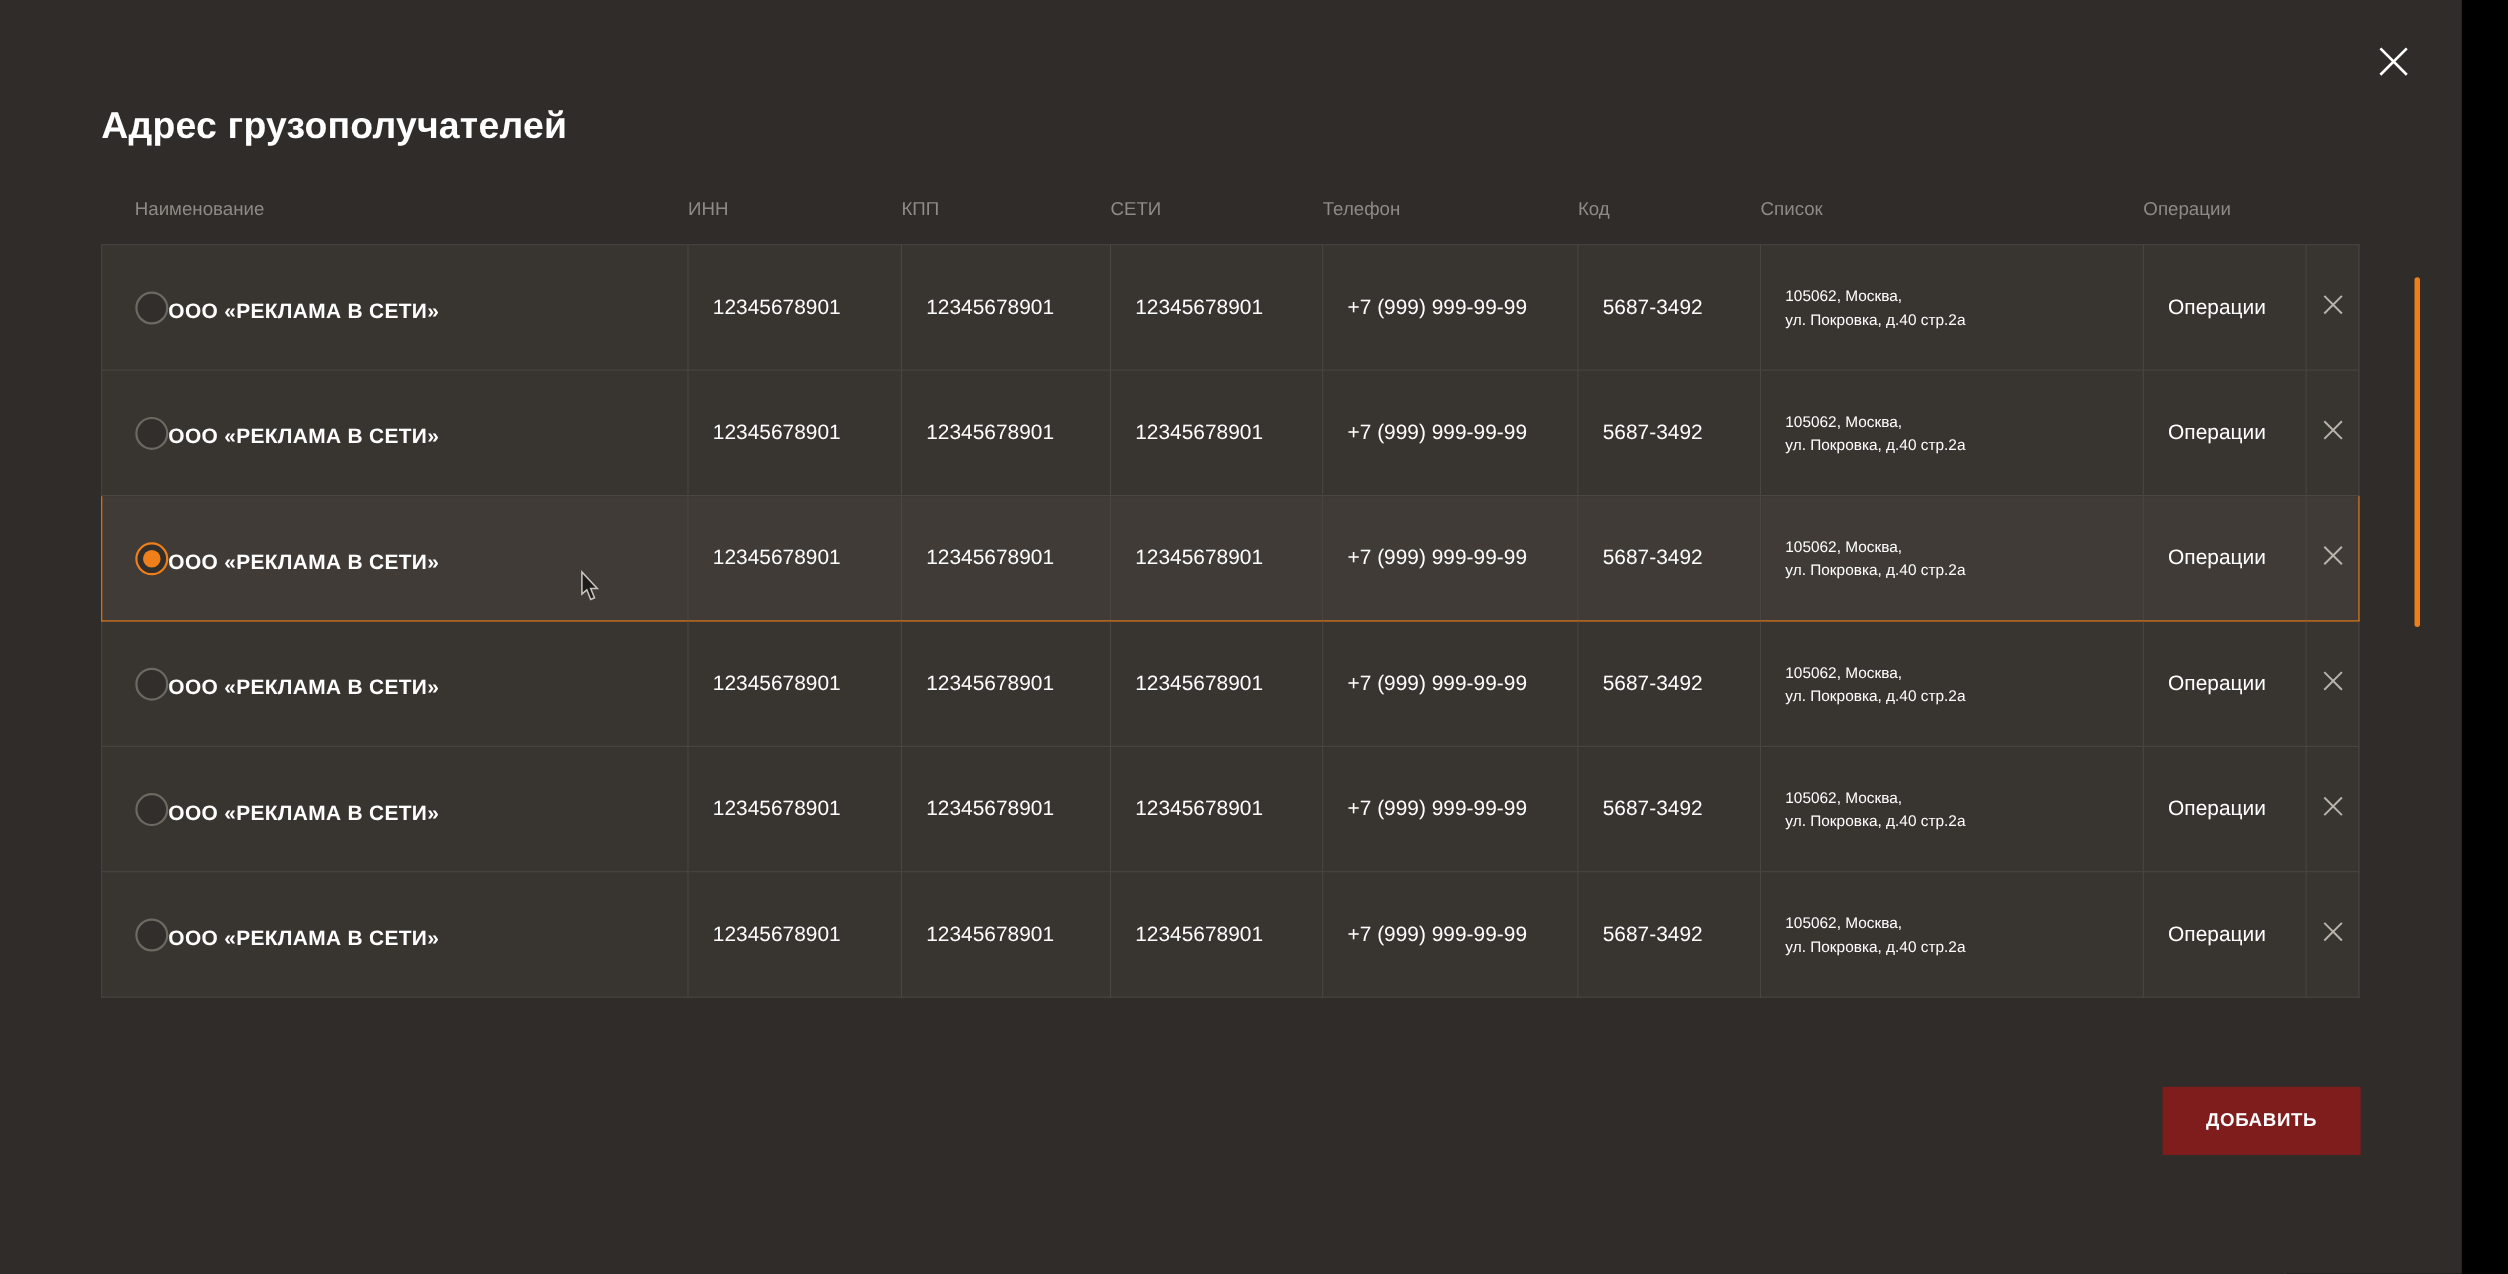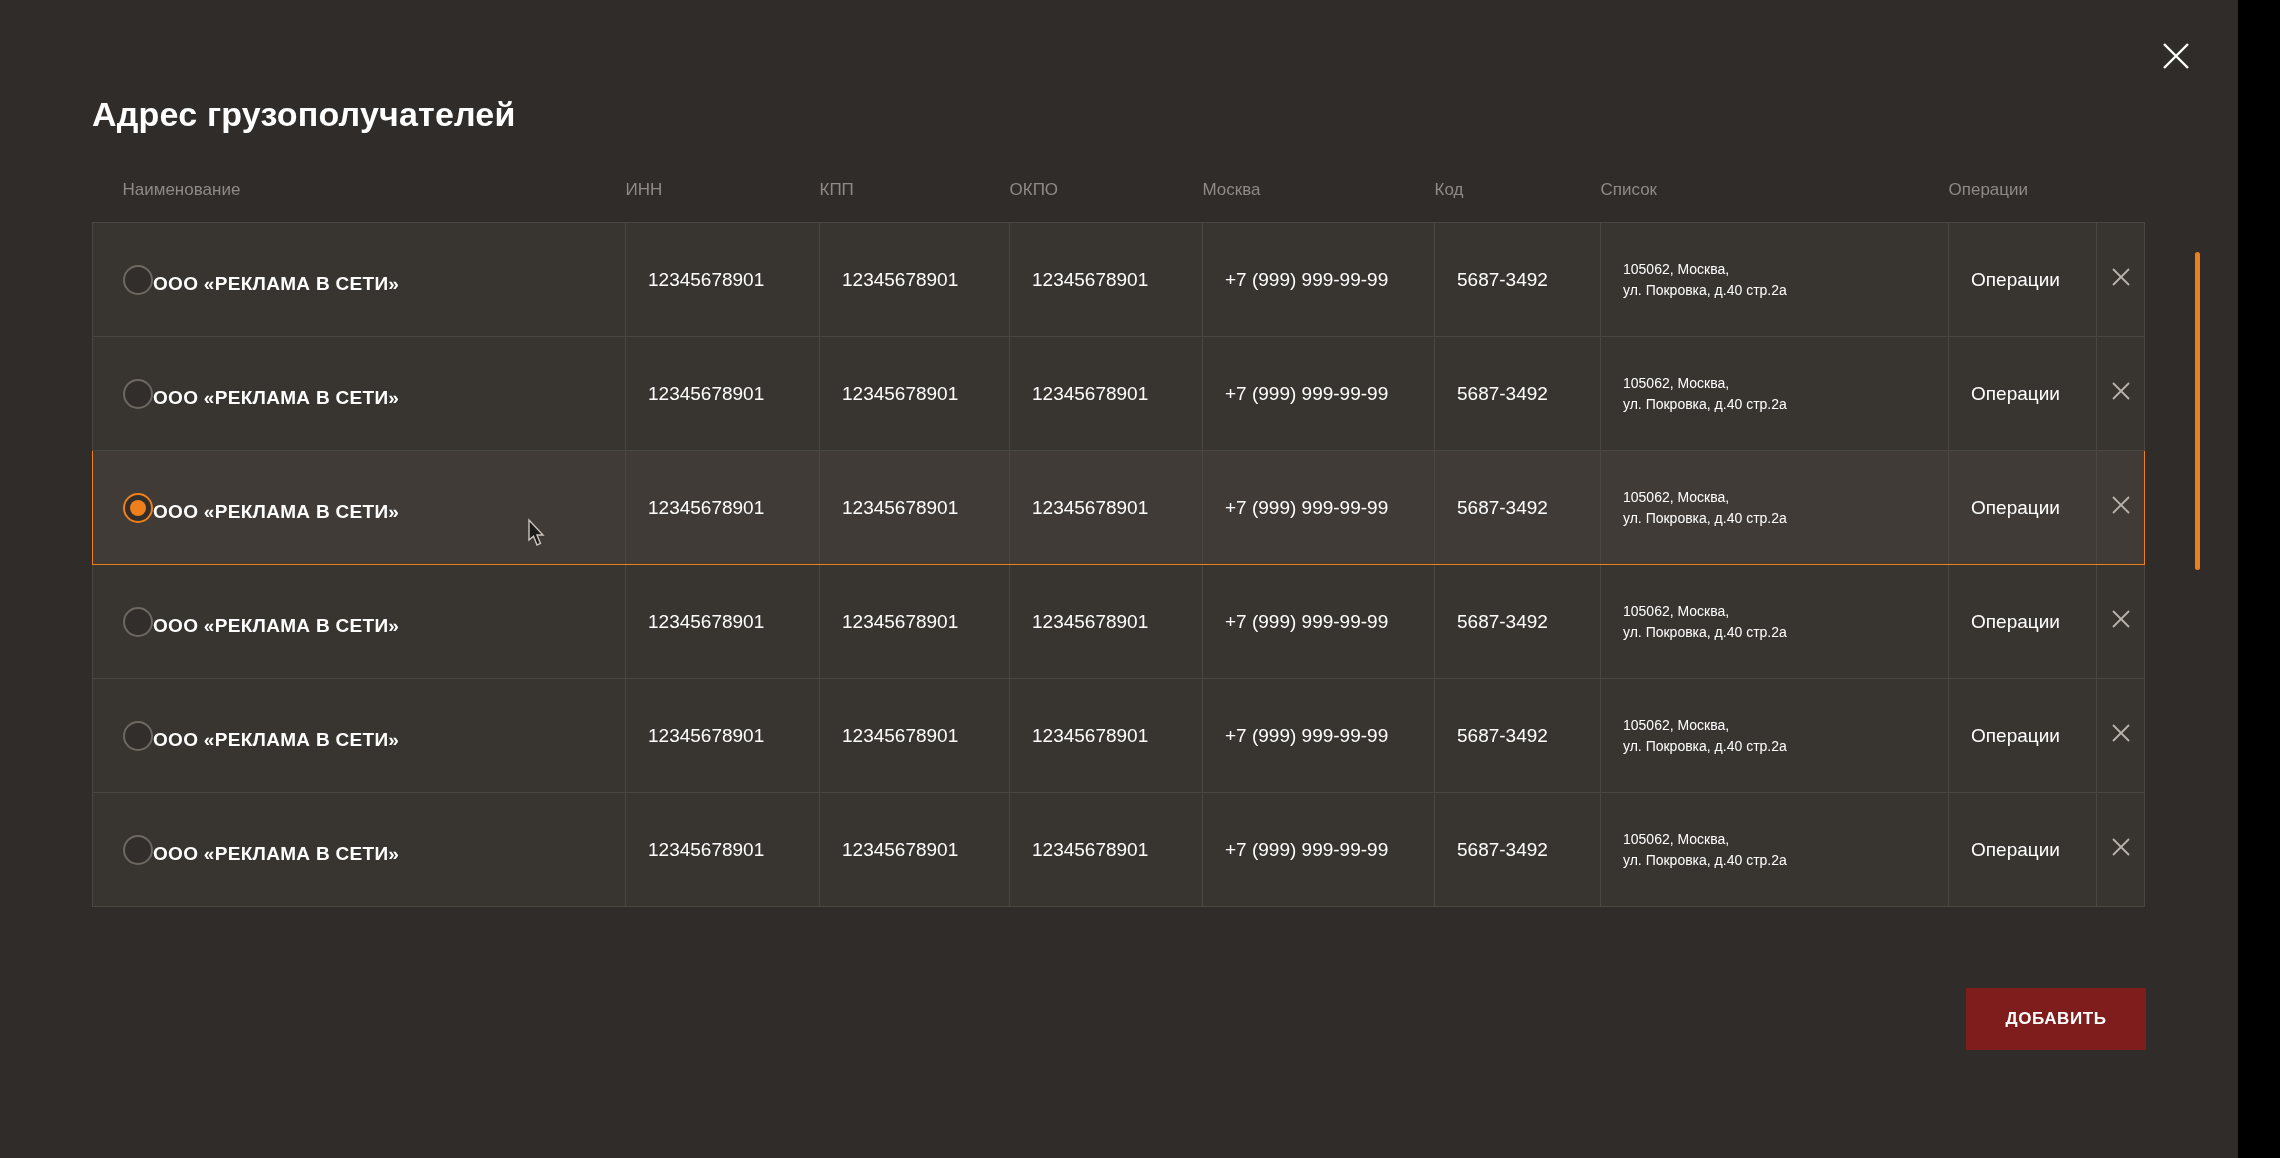--- a/index.html
+++ b/index.html
@@ -193,22 +193,22 @@
           <col class="c-code">
           <col class="c-addr">
           <col class="c-ops">
           <col class="c-del">
       </colgroup>
       <thead>
         <tr>
           <th class="name-cell">Наименование</th>
           <th>ИНН</th>
           <th>КПП</th>
-          <th>ОКПО</th>
-          <th>Москва</th>
+          <th>СЕТИ</th>
+          <th>Телефон</th>
           <th>Код</th>
           <th>Список</th>
           <th>Операции</th>
           <th></th>
         </tr>
       </thead>
       <tbody>
 
         <tr class="row">
           <td class="name-cell">

